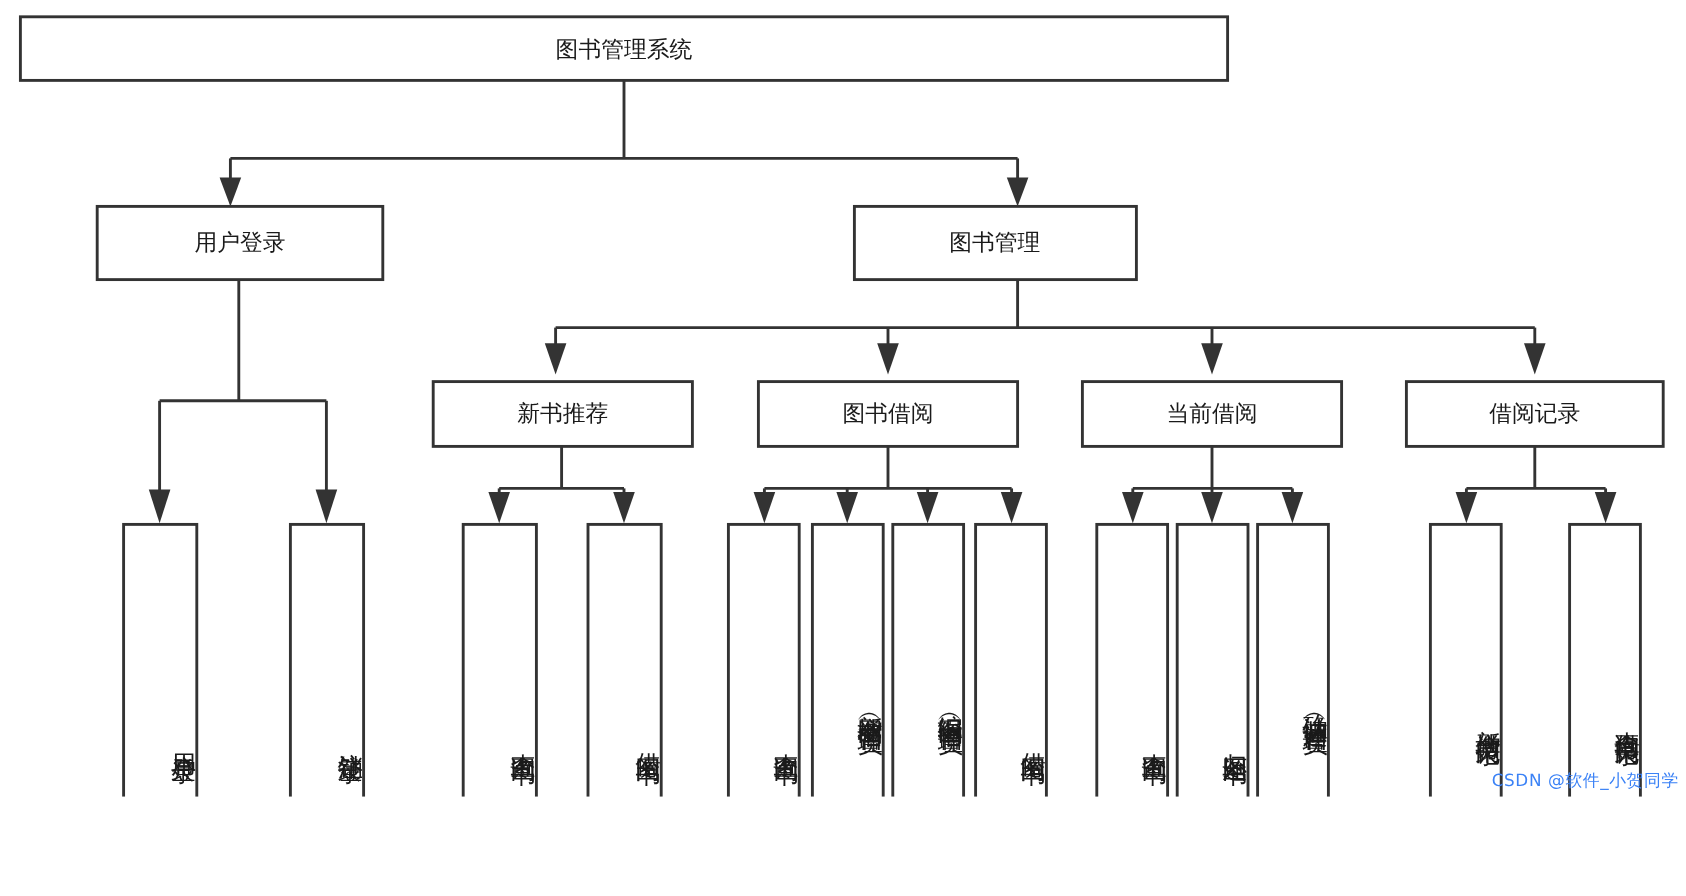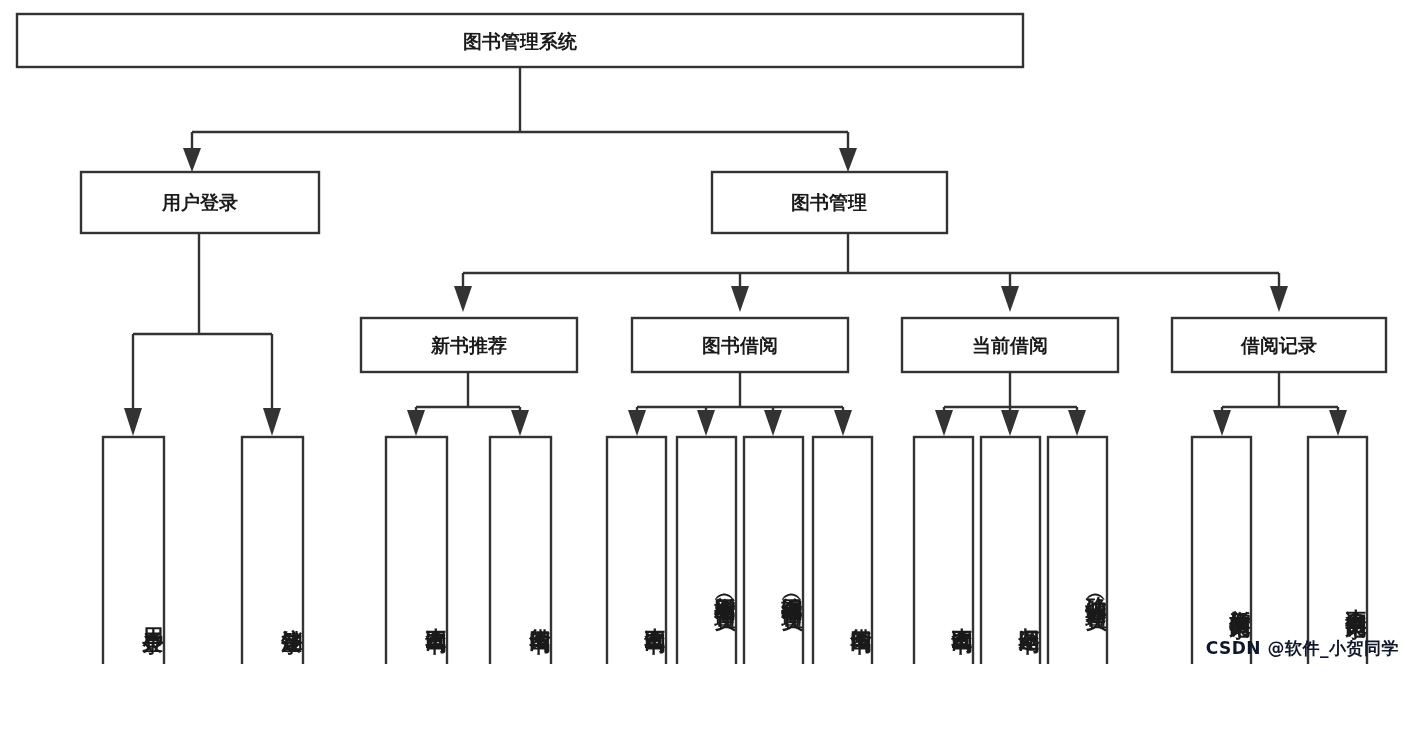--- a/index.html
+++ b/index.html
@@ -9,21 +9,20 @@
   }
   body {
     font-family: "DejaVu Sans", "Liberation Sans", sans-serif;
   }
   #canvas {
     position: relative;
     width: 1405px;
     height: 664px;
     background: #ffffff;
     overflow: hidden;
-    font-weight: bold;
   }
   svg.diagram {
     position: absolute;
     left: 0;
     top: 0;
     width: 1405px;
     height: 747px;
   }
   .node-box {
     fill: #ffffff;
@@ -59,22 +58,22 @@
     align-items: flex-start;
     justify-content: center;
     white-space: nowrap;
     pointer-events: none;
   }
   .watermark {
     position: absolute;
     right: 6px;
     bottom: 4px;
     font-family: "DejaVu Sans", "Liberation Sans", sans-serif;
-    font-size: 17px;
-    color: #0f172a;
+    font-size: 14px;
+    color: #3b82f6;
     white-space: nowrap;
     letter-spacing: 0.5px;
   }
 </style>
 </head>
 <body>
 
 <div id="canvas">
 
   <svg class="diagram" viewBox="0 0 1405 747">

